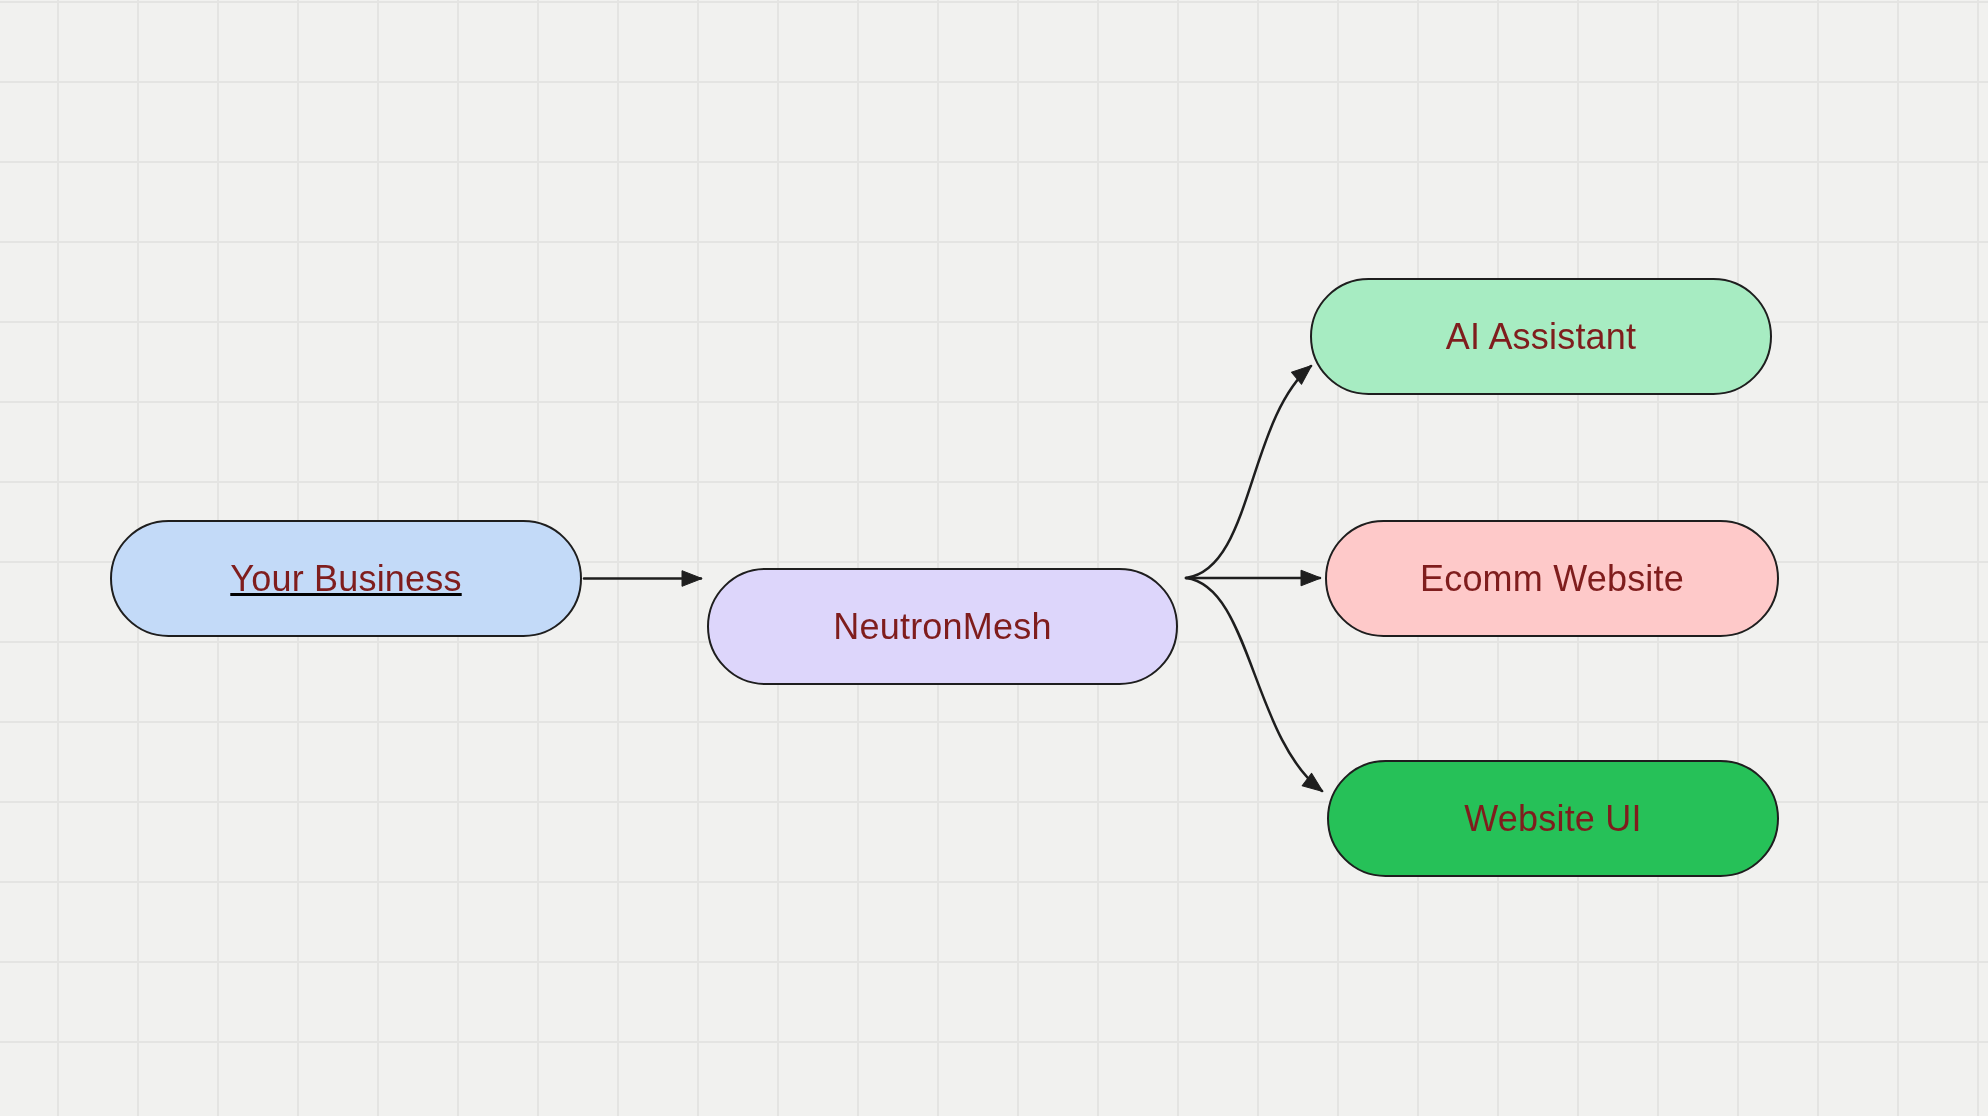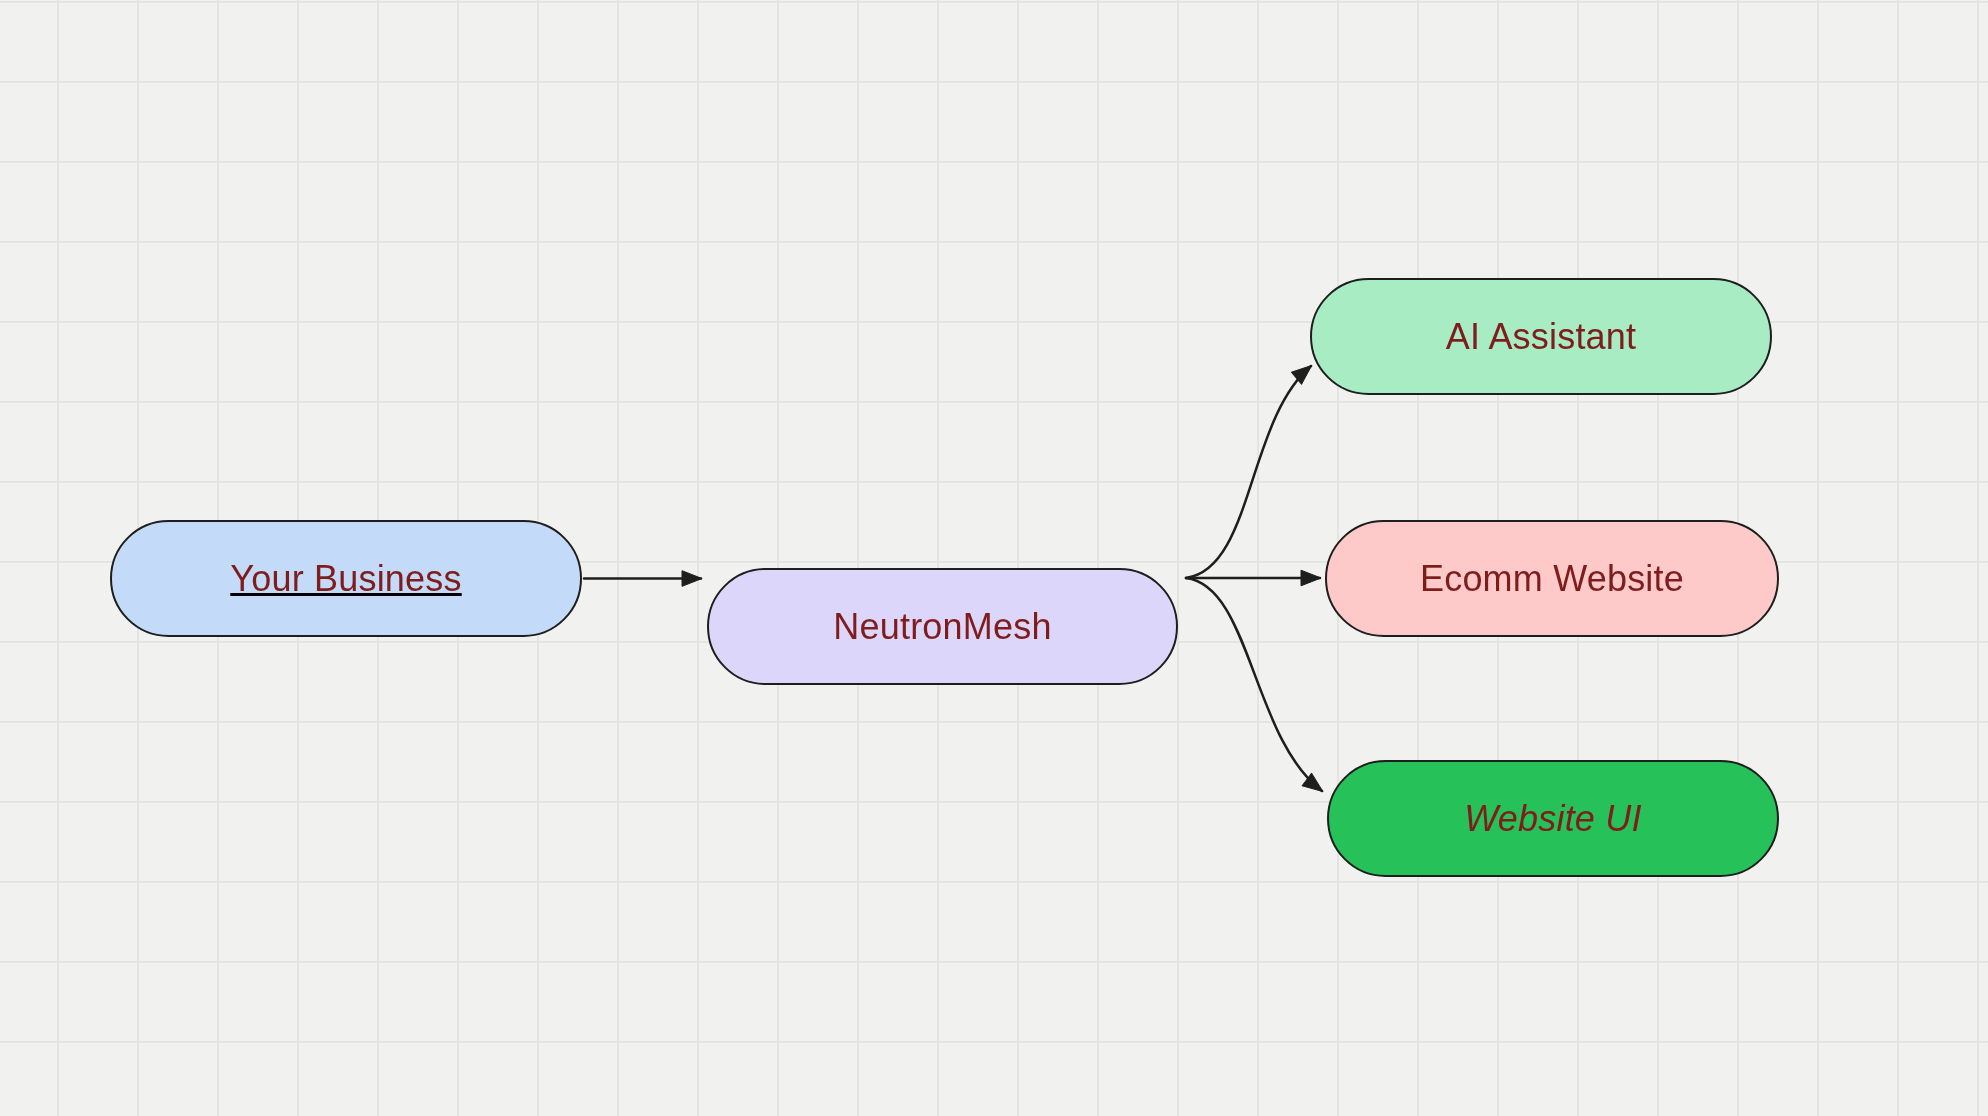--- a/index.html
+++ b/index.html
@@ -83,17 +83,17 @@
   </div>
 
   <div class="node node-ai-assistant" style="background: rgb(167, 236, 194);">
     <span class="node-label">AI Assistant</span>
   </div>
 
   <div class="node node-ecomm-backend" style="background: rgb(254, 201, 201);">
     <span class="node-label">Ecomm Website</span>
   </div>
 
-  <div class="node node-website-ui" style="background: rgb(38, 193, 88); font-style: italic;">
+  <div class="node node-website-ui" style="background: rgb(38, 193, 88);">
     <span class="node-label">Website UI</span>
   </div>
 
 </div>
 
 </body></html>

